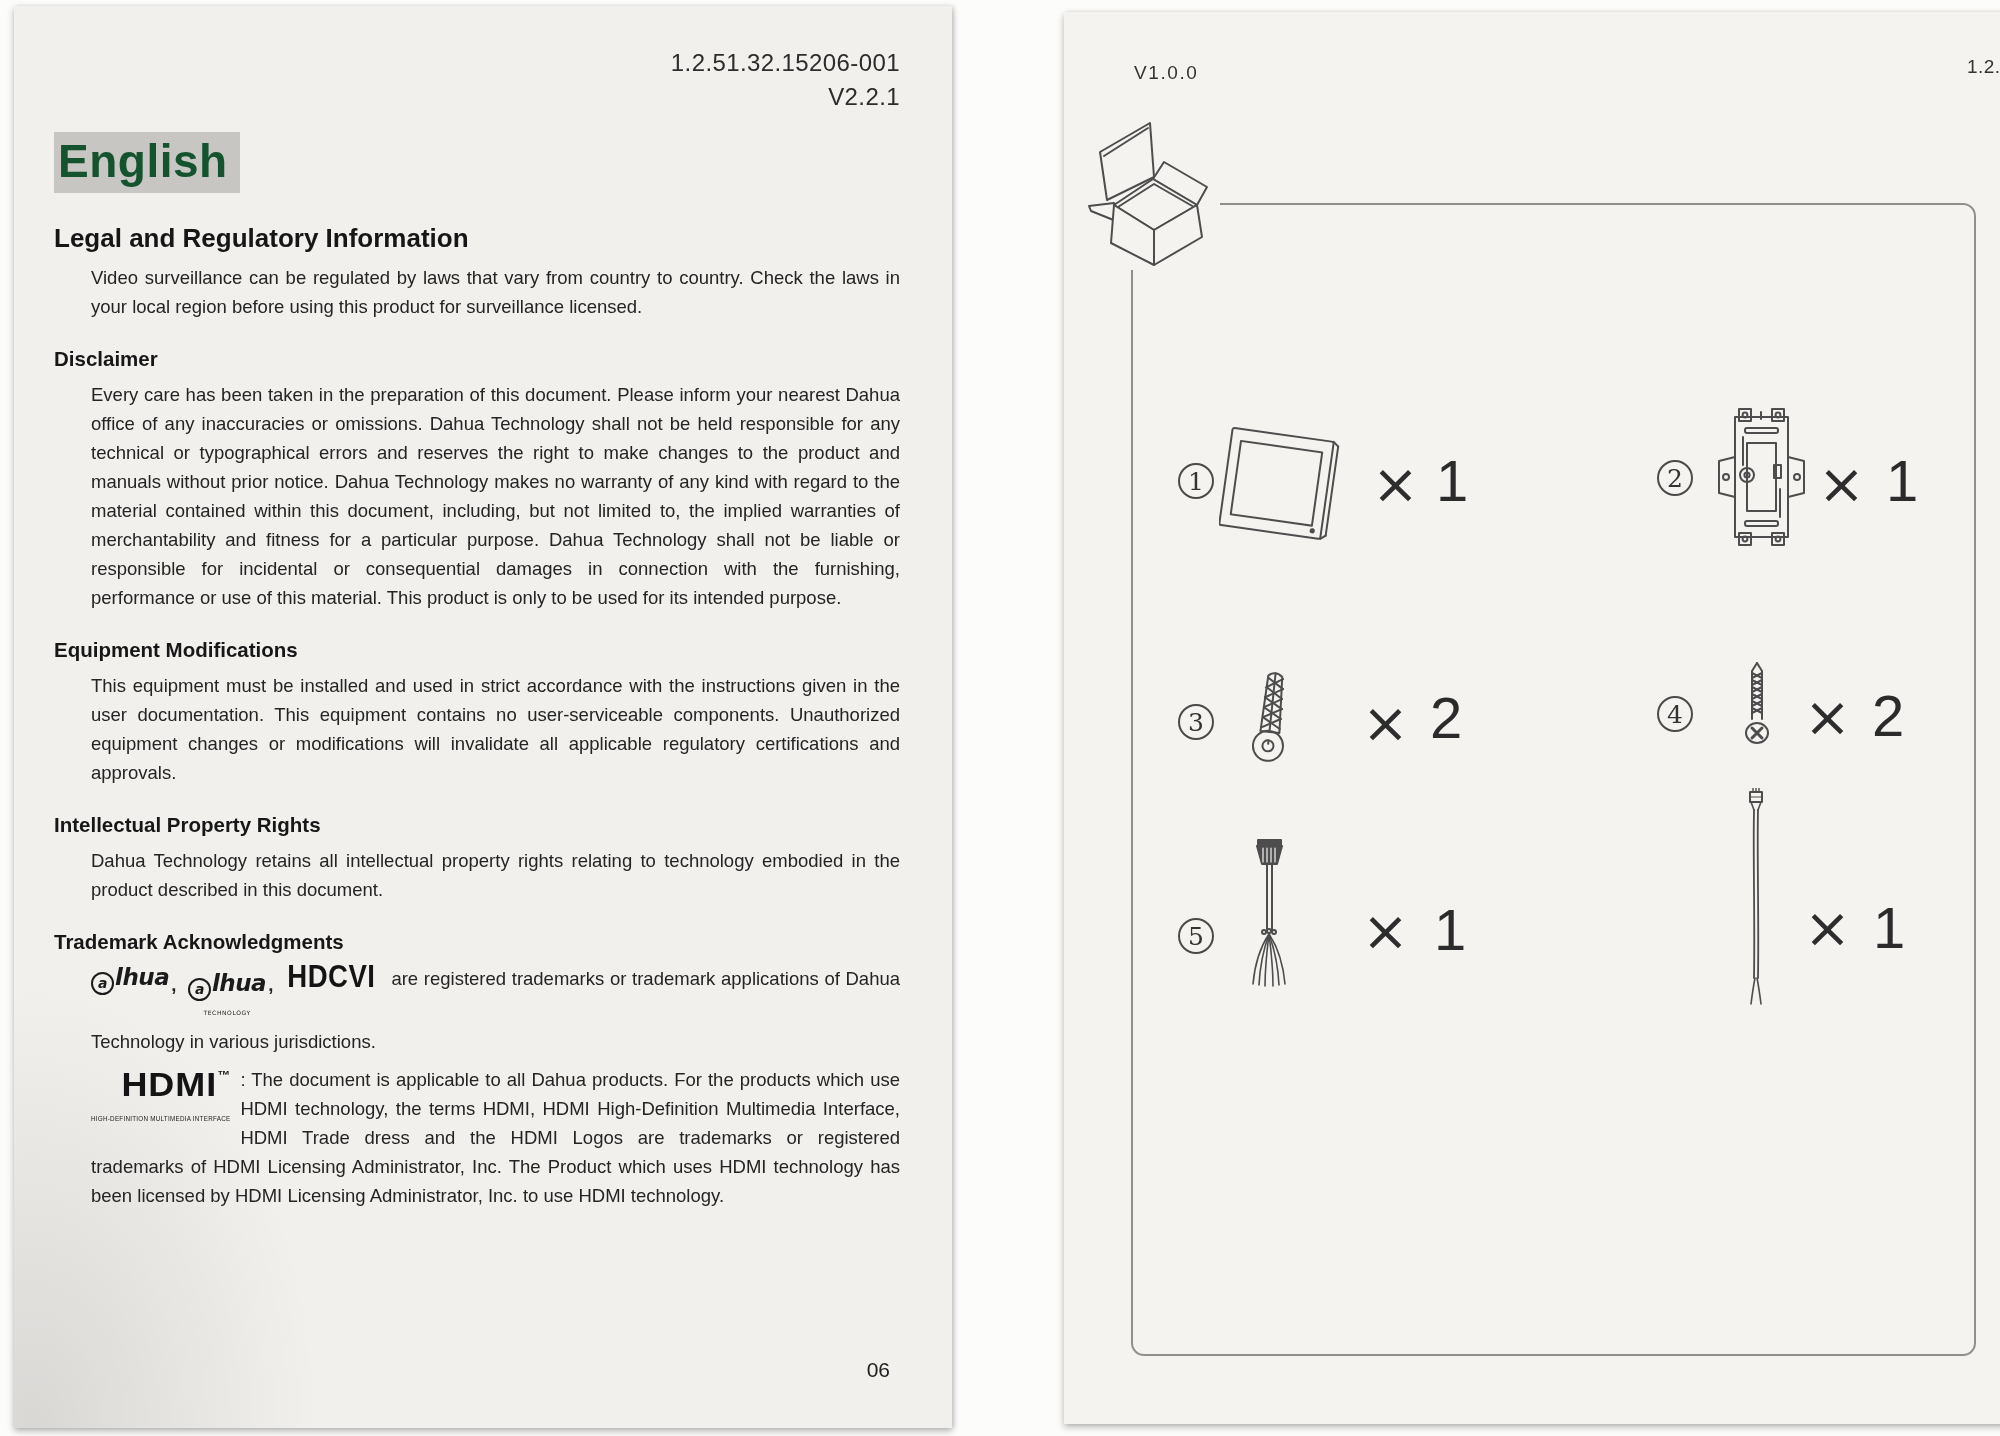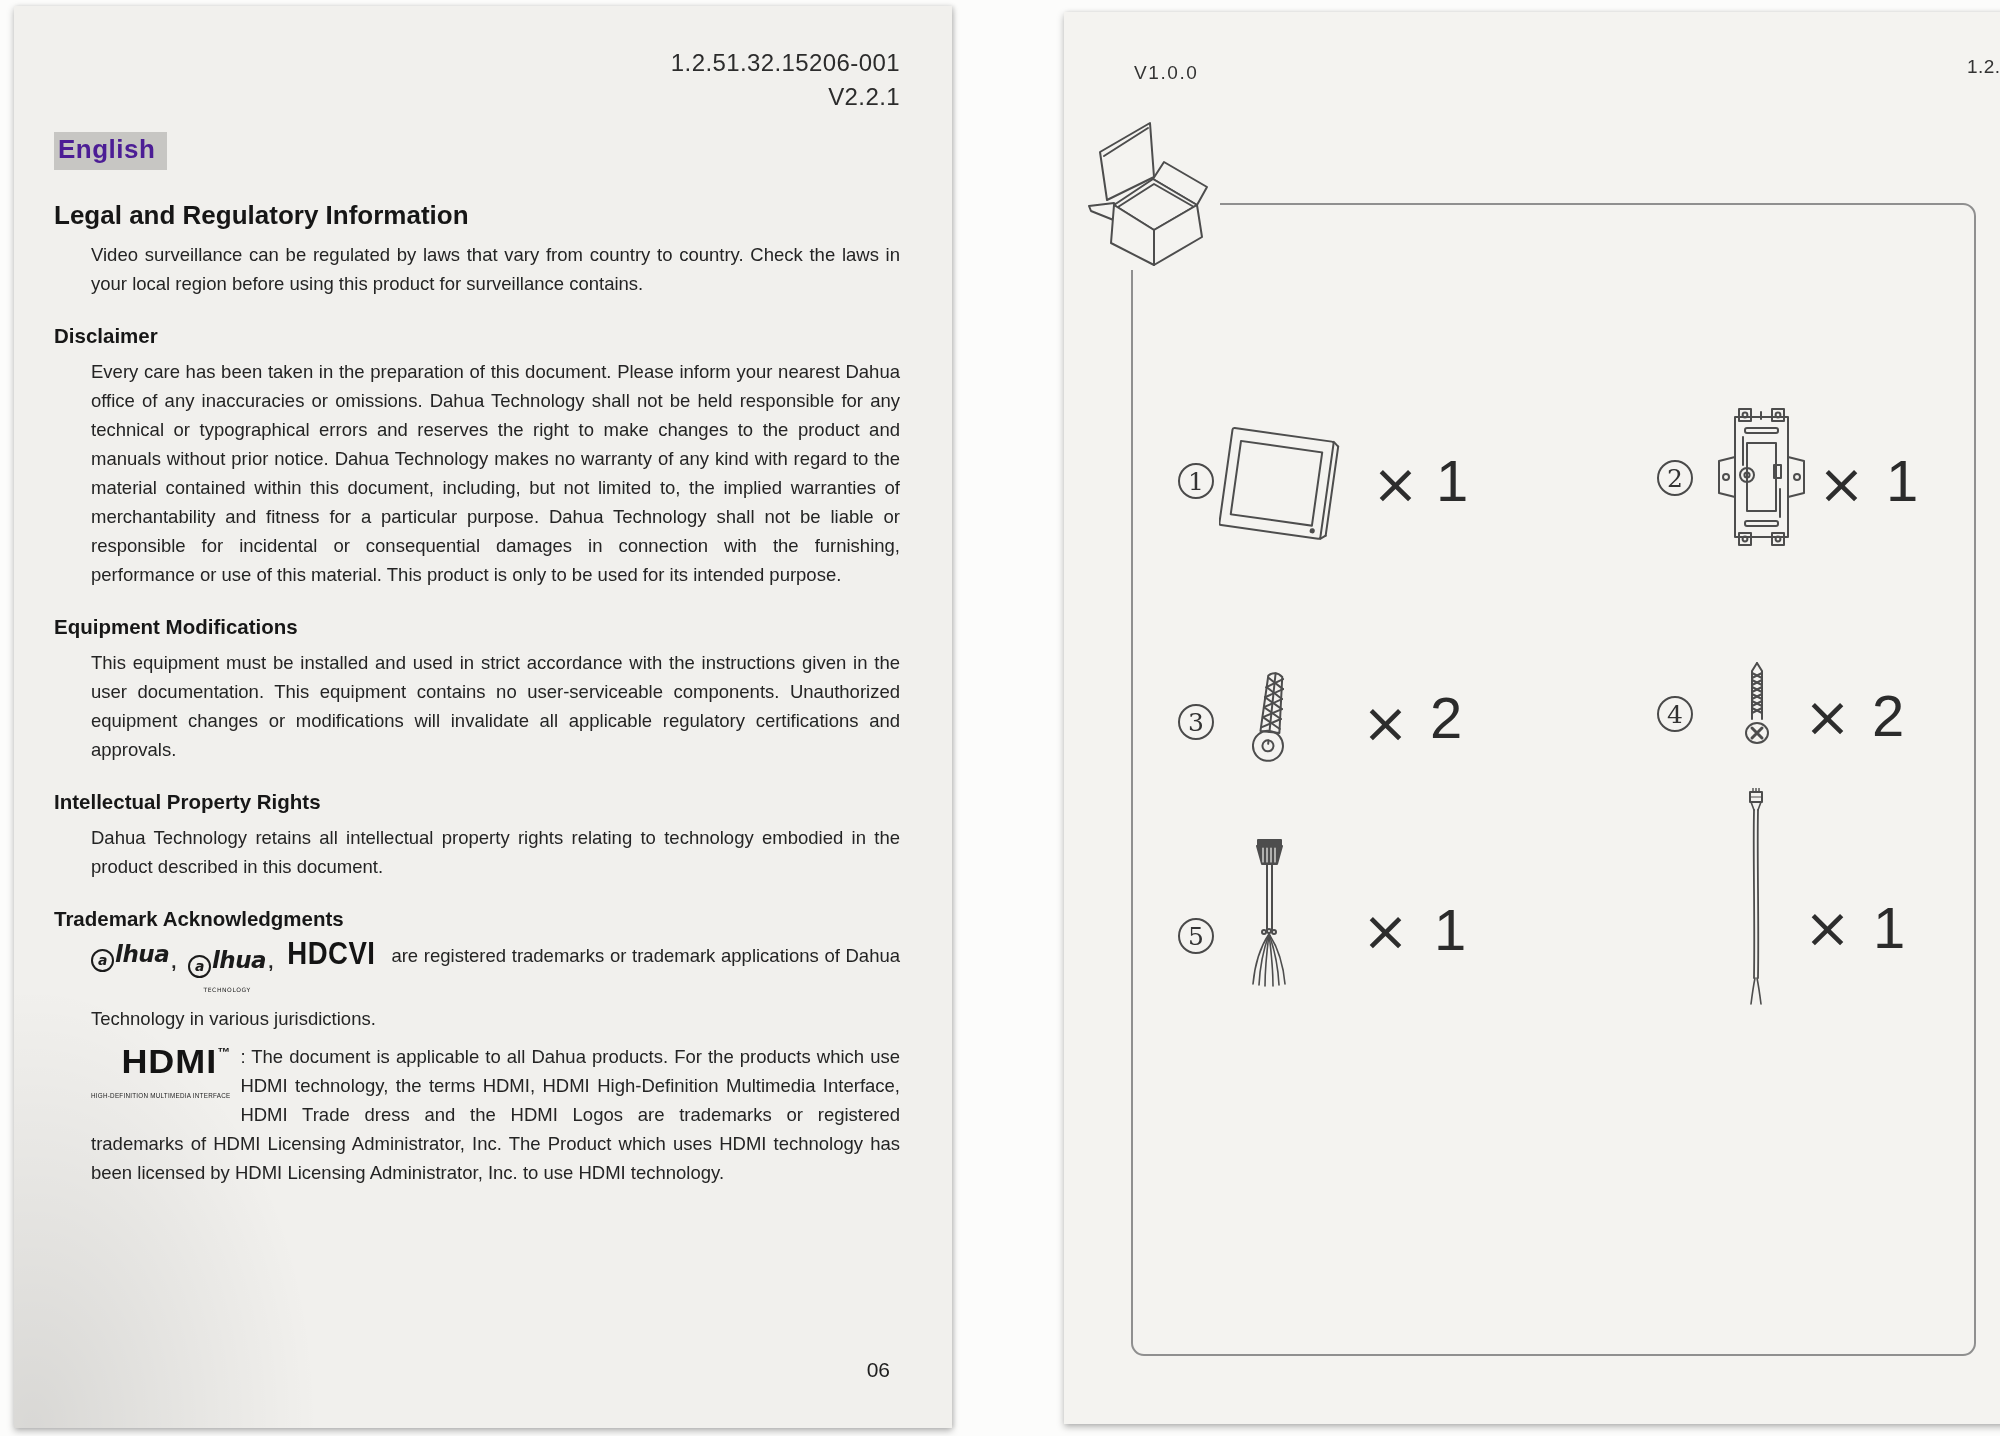--- a/index.html
+++ b/index.html
@@ -11,22 +11,22 @@
   }
   .page{position:absolute;background:#f1f0ed;
     box-shadow:0 3px 7px rgba(0,0,0,.28), 2px 0 4px rgba(0,0,0,.10);}
   
   .page-left{left:14px;top:6px;width:938px;height:1422px;
     background:
       radial-gradient(ellipse at 2% 100%, rgba(0,0,0,.10), transparent 22%),
       linear-gradient(#f1f0ed,#f1f0ed);}
   .lp-content{padding:40px 52px 0 40px;}
   .lp-head{text-align:right;font-size:24px;line-height:1.42;color:#2c2c2c;letter-spacing:.4px;}
-  h1.lang{display:inline-block;margin:18px 0 0 0;font-size:26px;font-weight:bold;
-    color:#4c1d95;background:#c7c6c3;padding:2px 12px 5px 4px;letter-spacing:.5px;}
+  h1.lang{display:inline-block;margin:18px 0 0 0;font-size:46px;font-weight:bold;
+    color:#14532d;background:#c7c6c3;padding:2px 12px 5px 4px;letter-spacing:.5px;}
   h2.title{margin:30px 0 0 0;font-size:26px;font-weight:bold;color:#161616;}
   .sec h3{margin:26px 0 0 0;font-size:20.5px;font-weight:bold;color:#171717;}
   .sec p{margin:9px 0 0 37px;font-size:18.5px;line-height:29px;text-align:justify;color:#242424;}
   .tm-para{margin:12px 0 0 37px;font-size:18.5px;line-height:30px;text-align:justify;color:#242424;}
   .hdmi-para{margin:22px 0 0 37px;font-size:18.5px;line-height:29px;text-align:justify;color:#242424;}
   
   .dlogo{font-family:"DejaVu Sans", sans-serif;font-weight:bold;font-style:italic;
     font-size:23px;letter-spacing:-.5px;white-space:nowrap;color:#1b1b1b;}
   .dlogo .ring{display:inline-flex;width:19px;height:19px;border:2.6px solid #1b1b1b;
     border-radius:50%;align-items:center;justify-content:center;font-size:14px;
@@ -66,21 +66,21 @@
   <div class="lp-content">
     <div class="lp-head">
       <div>1.2.51.32.15206-001</div>
       <div>V2.2.1</div>
     </div>
 
     <h1 class="lang">English</h1>
     <h2 class="title">Legal and Regulatory Information</h2>
 
     <section class="sec">
-      <p>Video surveillance can be regulated by laws that vary from country to country. Check the laws in your local region before using this product for surveillance contains.</p>
+      <p>Video surveillance can be regulated by laws that vary from country to country. Check the laws in your local region before using this product for surveillance licensed.</p>
     </section>
 
     <section class="sec">
       <h3>Disclaimer</h3>
       <p>Every care has been taken in the preparation of this document. Please inform your nearest Dahua office of any inaccuracies or omissions. Dahua Technology shall not be held responsible for any technical or typographical errors and reserves the right to make changes to the product and manuals without prior notice. Dahua Technology makes no warranty of any kind with regard to the material contained within this document, including, but not limited to, the implied warranties of merchantability and fitness for a particular purpose. Dahua Technology shall not be liable or responsible for incidental or consequential damages in connection with the furnishing, performance or use of this material. This product is only to be used for its intended purpose.</p>
     </section>
 
     <section class="sec">
       <h3>Equipment Modifications</h3>
       <p>This equipment must be installed and used in strict accordance with the instructions given in the user documentation. This equipment contains no user-serviceable components. Unauthorized equipment changes or modifications will invalidate all applicable regulatory certifications and approvals.</p>

